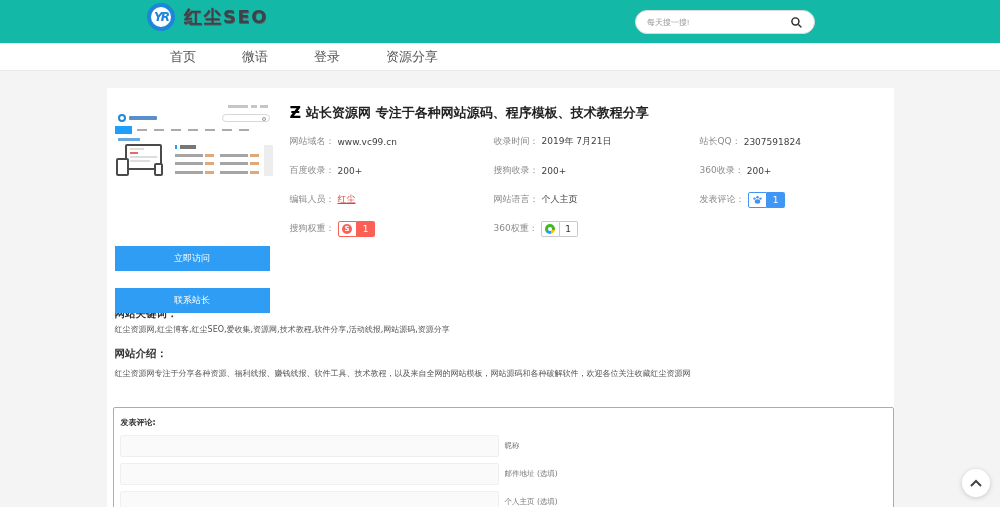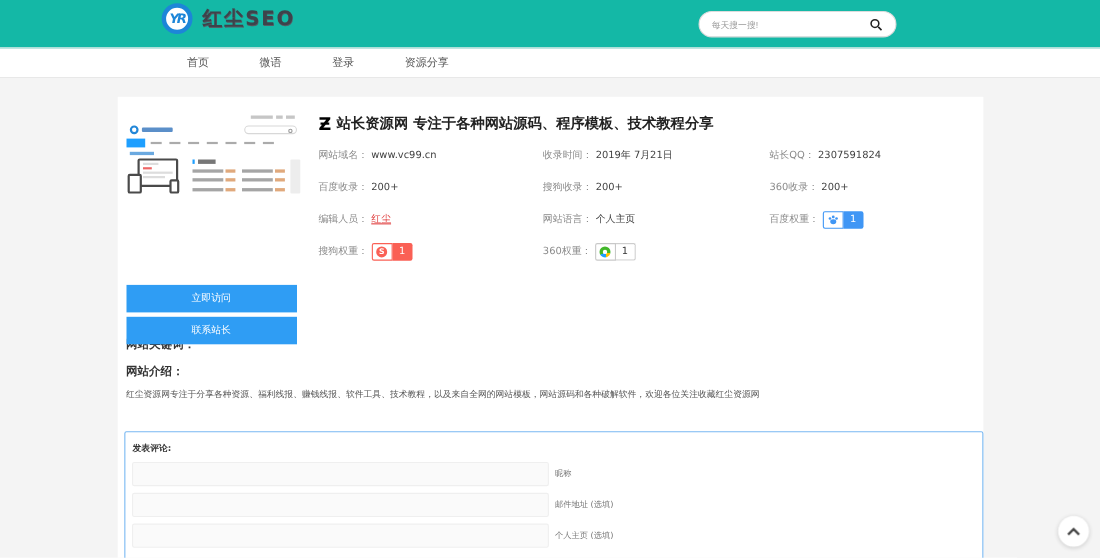--- a/index.html
+++ b/index.html
@@ -14,21 +14,21 @@
   .logo-text { margin-left:9px; font-size:18px; font-weight:bold; color:#3d434b; letter-spacing:1.5px;
     text-shadow:0.5px 0.5px 0 #565c64; }
   .search { position:absolute; left:635px; top:10px; width:180px; height:24px;
     border:1px solid #dcdcdc; border-radius:13px; background:#fff;
     display:flex; align-items:center; padding:0 11px; }
   .search input { border:none; outline:none; flex:1; font-size:8px; color:#666; background:transparent; }
   .search input::placeholder { color:#9a9a9a; }
   .search-btn { display:flex; align-items:center; cursor:pointer; }
   
   .navbar { height:27px; background:#fff; border-bottom:1px solid #e8e8e8;
-    display:flex; align-items:center; padding-left:170px; font-size:10px; color:#555; }
+    display:flex; align-items:center; padding-left:170px; font-size:13px; color:#555; }
   .navbar a { color:#555; text-decoration:none; margin-right:46px; }
   
   .main { padding-top:17px; }
   .card { width:787px; margin:0 auto; background:#fff; padding:0 5px; min-height:420px; }
   .top { position:relative; height:219px; }
   
   .thumb { position:absolute; left:2px; top:12px; width:160px; height:115px; background:#fff; overflow:hidden; }
   .t-toptext { position:absolute; right:6px; top:5px; display:flex; gap:3px; }
   .t-toptext i { display:block; height:2.5px; background:#c6c6c6; }
   .t-logo { position:absolute; left:4px; top:14px; display:flex; align-items:center; gap:3px; }
@@ -73,21 +73,21 @@
   .badge-num.red { background:#fa6055; color:#fff; border-radius:0 2px 2px 0; }
   .badge-num.white { background:#fff; color:#333; border:1px solid #c9c9c9; border-left:none; border-radius:0 2px 2px 0; }
   .sg-s { width:10px; height:10px; border-radius:50%; background:#fa6055; color:#fff; font-size:7px; font-weight:bold; display:flex; align-items:center; justify-content:center; }
   .ring { width:10px; height:10px; border-radius:50%; display:flex; align-items:center; justify-content:center;
     background:conic-gradient(#42b72a 0 30%, #ffc300 30% 45%, #1e9fff 45% 65%, #42b72a 65% 100%); }
   .ring i { width:4px; height:4px; background:#fff; border-radius:50%; }
   
   .btn { position:absolute; left:3px; width:155px; height:25px; background:#2f9df4; color:#fff;
     font-size:9px; display:flex; align-items:center; justify-content:center; cursor:pointer; border:none;
     font-family:"DejaVu Sans","Liberation Sans",sans-serif; }
-  .btn.visit { top:171px; }
+  .btn.visit { top:158px; }
   .btn.contact { top:200px; }
   
   .sec-h { font-size:10.5px; font-weight:bold; color:#333; margin-left:3px; line-height:13px; }
   .sec-t { font-size:8px; color:#555; margin:5px 0 0 3px; line-height:10px; white-space:nowrap; }
   .intro-h { margin-top:12px; }
   .intro-t { margin-top:9px; }
   
   .comment { border:1px solid #79b8f2; border-radius:2px; margin-top:28px; margin-left:1px; width:781px; padding:9px 6px; }
   .comment-h { font-size:8px; font-weight:bold; color:#333; margin-bottom:7px; margin-left:1px; }
   .c-row { display:flex; align-items:center; margin-bottom:6px; }
@@ -230,21 +230,21 @@
             </div>
           <div class="cell">
               <span class="lab">编辑人员：</span>
               <span class="val link">红尘</span>
             </div>
           <div class="cell">
               <span class="lab">网站语言：</span>
               <span class="val">个人主页</span>
             </div>
           <div class="cell">
-              <span class="lab">百度权重：</span>
+              <span class="lab">发表评论：</span>
             <span class="badge">
               <span class="badge-icon bd">
                 <svg width="11" height="11" viewBox="0 0 24 24">
                     <g fill="#3f96f5">
                       <circle cx="5.5" cy="10" r="2.6"></circle>
                       <circle cx="12" cy="7" r="2.8"></circle>
                       <circle cx="18.5" cy="10" r="2.6"></circle>
                       <ellipse cx="12" cy="16.5" rx="6" ry="4.8"></ellipse>
                     </g>
                   </svg>
@@ -273,20 +273,21 @@
             </span>
           </div>
         </div>
       </div>
 
       <button class="btn visit">立即访问</button>
       <button class="btn contact">联系站长</button>
     </div>
 
     <div class="sec-h kw-h">网站关键词：</div>
+    <div class="sec-t">红尘资源网,红尘博客,红尘SEO,爱收集,资源网,技术教程,软件分享,活动线报,网站源码,资源分享</div>
     <div class="sec-h intro-h">网站介绍：</div>
     <div class="sec-t intro-t">红尘资源网专注于分享各种资源、福利线报、赚钱线报、软件工具、技术教程，以及来自全网的网站模板，网站源码和各种破解软件，欢迎各位关注收藏红尘资源网</div>
 
     <div class="comment">
       <div class="comment-h">发表评论:</div>
       <div class="c-row">
         <input class="c-input" style="">
         <span class="c-label">昵称</span>
       </div>
       <div class="c-row">

